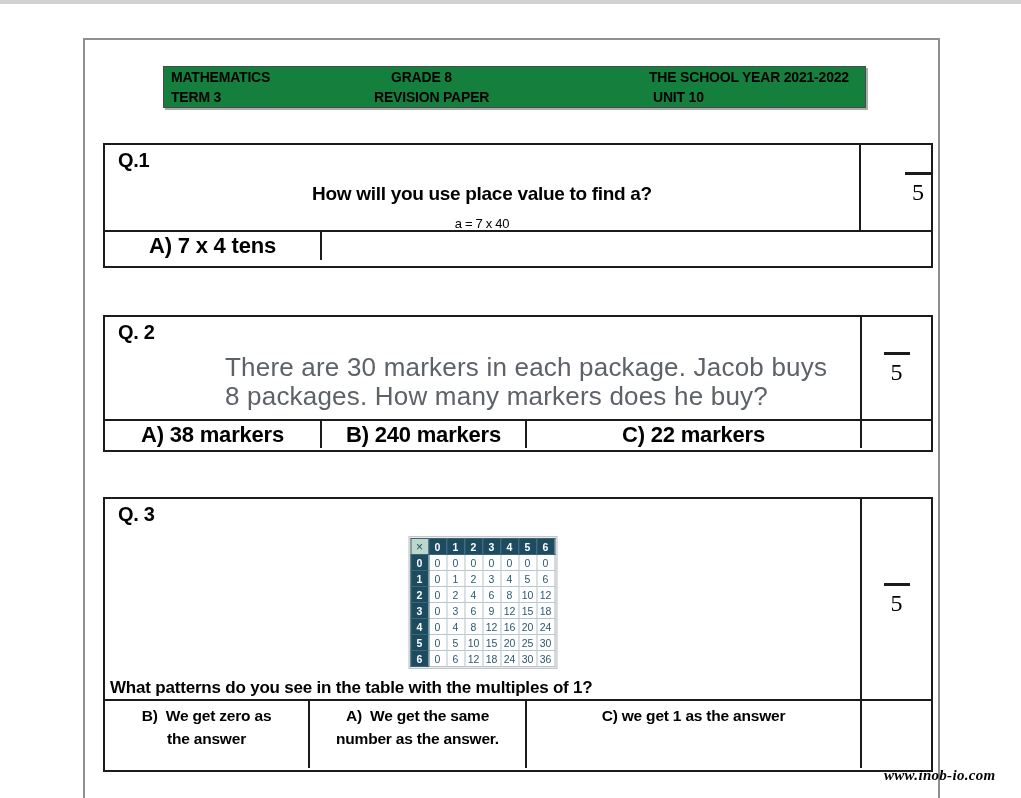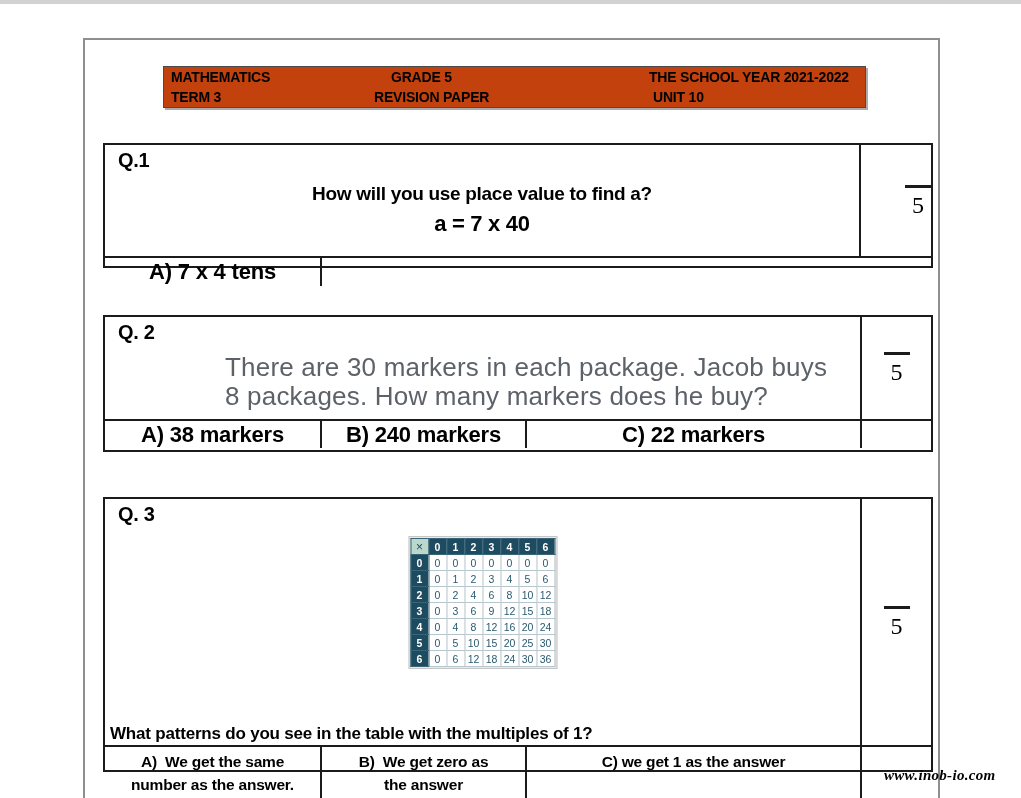--- a/index.html
+++ b/index.html
@@ -6,48 +6,48 @@
   html,body { width:1021px; height:798px; background:#ffffff; overflow:hidden;
               font-family:"Liberation Sans", sans-serif; position:relative; }
 
   .top-strip { position:absolute; left:0; top:0; width:1021px; height:4px; background:#d2d2d2; }
 
   .page { position:absolute; left:83px; top:38px; width:857px; height:880px;
           border:2px solid #8f8f8f; background:#ffffff; }
 
   
   .header-box { position:absolute; left:163px; top:66px; width:703px; height:42px;
-                border:1px solid #4a4a4a; background:#c2410c;
+                border:1px solid #4a4a4a; background:#15803d;
                 box-shadow:2px 2px 0 #ababab;
                 display:grid; grid-template-columns:203px 275px 1fr; grid-template-rows:20px 20px;
                 padding-top:2px; font-weight:bold; font-size:14px; color:#000; }
   .header-box .hcell { padding-left:7px; white-space:nowrap; letter-spacing:-0.2px; }
   .hcell.indent17 { padding-left:24px; }
   .hcell.indent4  { padding-left:11px; }
 
   
   .qbox { position:absolute; left:103px; width:830px; border:2px solid #1b1b1b; background:#fff; }
   .qbox-1 { top:143px; height:125px; }
   .qbox-2 { top:315px; height:137px; }
   .qbox-3 { top:497px; height:275px; }
 
   .qbody { display:flex; border-bottom:2px solid #1b1b1b; }
-  .qbox-1 .qbody { height:113px;gap:44px; }
+  .qbox-1 .qbody { height:87px;gap:44px; }
   .qbox-2 .qbody { height:104px; }
-  .qbox-3 .qbody { height:248px; }
+  .qbox-3 .qbody { height:202px; }
 
   .qmain  { width:757px; border-right:2px solid #1b1b1b; position:relative; }
   .qscore { flex:1; display:flex; align-items:center; justify-content:center; }
 
   .qlabel { position:absolute; top:4px; left:13px; font-weight:bold; font-size:20px;
             letter-spacing:-0.3px; color:#000; }
 
   .centered-lines { position:absolute; left:0; top:34px; width:100%; text-align:center; }
   .q-title    { font-weight:bold; font-size:19px; line-height:30px; letter-spacing:-0.3px; color:#000; }
-  .q-equation { font-weight:bold; font-size:22px; line-height:30px; letter-spacing:-0.3px; color:#000; }
+  .q-equation { font-weight:normal; font-size:13px; line-height:30px; letter-spacing:-0.3px; color:#000; }
 
   .q2-text { position:absolute; left:120px; top:36px; font-size:26px; line-height:29px;
              color:#5d6269; letter-spacing:0.2px; font-weight:normal; }
 
   .score-mark { display:flex; flex-direction:column; align-items:center; }
   .score-bar  { width:26px; height:3px; background:#1b1b1b; margin-bottom:5px; }
   .score-num  { font-family:"Liberation Serif", serif; font-size:24px; line-height:24px; color:#000; }
 
   .qopts { display:flex; }
   .qbox-1 .qopts { height:28px; }
@@ -82,21 +82,21 @@
                font-size:15px; color:#000; letter-spacing:0.3px; white-space:nowrap; }
 </style>
 </head>
 <body>
 
 <div class="top-strip"></div>
 <div class="page"></div>
 
 <div class="header-box">
   <div class="hcell">MATHEMATICS</div>
-  <div class="hcell indent17">GRADE 5</div>
+  <div class="hcell indent17">GRADE 8</div>
   <div class="hcell">THE SCHOOL YEAR 2021-2022</div>
   <div class="hcell">TERM 3</div>
   <div class="hcell">REVISION PAPER</div>
   <div class="hcell indent4">UNIT 10</div>
 </div>
 
 <div class="qbox qbox-1">
   <div class="qbody">
     <div class="qmain">
       <div class="qlabel">Q.1</div>
@@ -235,24 +235,24 @@
       <div class="q3-question">What patterns do you see in the table with the multiples of 1?</div>
     </div>
     <div class="qscore">
       <div class="score-mark">
         <div class="score-bar"></div>
         <div class="score-num">5</div>
       </div>
     </div>
   </div>
   <div class="qopts">
+    <div class="opt opt-b">
+      <span class="opt-inner-b">B)&nbsp; We get zero as the answer</span>
+    </div>
     <div class="opt opt-a">
       <span class="opt-inner-a">A)&nbsp; We get the same number as the answer.</span>
     </div>
-    <div class="opt opt-b">
-      <span class="opt-inner-b">B)&nbsp; We get zero as the answer</span>
-    </div>
     <div class="opt opt-c">C) we get 1 as the answer</div>
     <div class="opt-score"></div>
   </div>
 </div>
 
 <div class="watermark">www.inob-io.com</div>
 
 </body></html>

